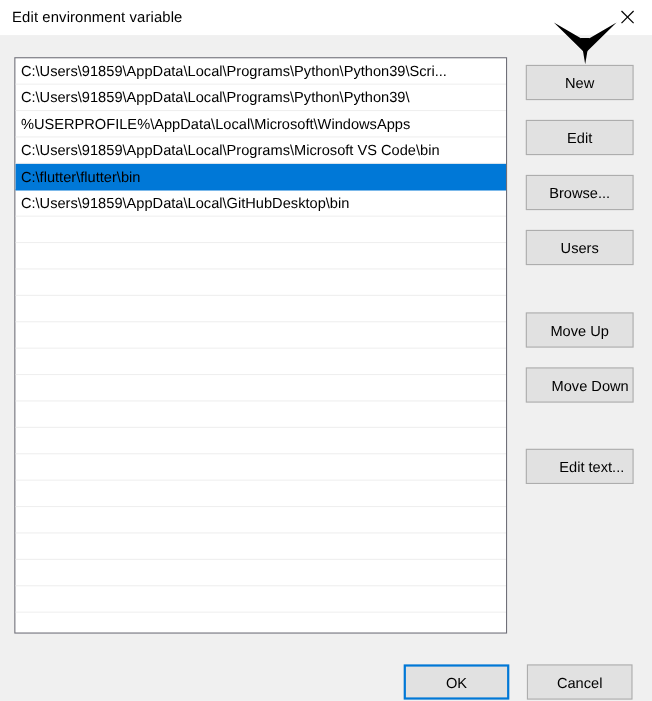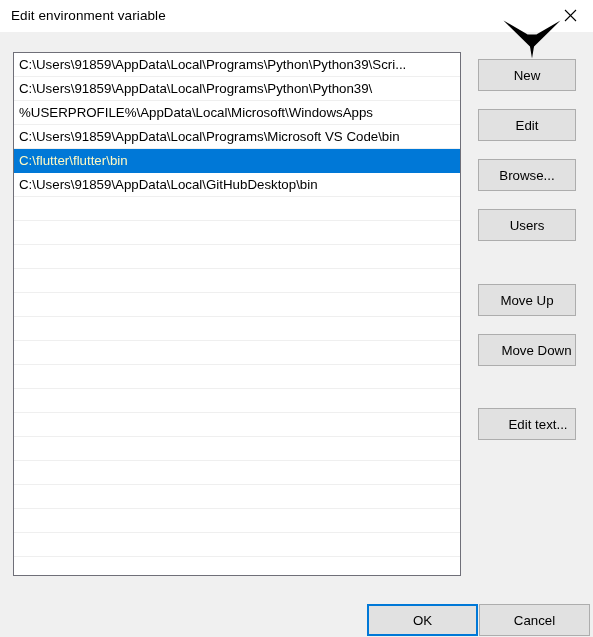--- a/index.html
+++ b/index.html
@@ -78,21 +78,21 @@
     border-bottom: 1px solid #efefef;
     padding: 0 5px;
     font-size: 13.3px;
     white-space: nowrap;
     overflow: hidden;
     color: #000000;
     cursor: default;
   }
   .list-row.selected {
     background: #0078d7;
-    color: #fef9c3;
+    color: #000000;
     border-bottom-color: #0078d7;
   }
   .list-row.empty { border-bottom: 1px solid #efefef; }
 
   
   .side-button {
     position: absolute;
     left: 478px;
     width: 98px;
     height: 32px;
@@ -112,21 +112,21 @@
   #btn-edit       { top: 77px; }
   #btn-browse     { top: 127px; }
   #btn-delete     { top: 177px; }
   #btn-move-up    { top: 252px; }
   #btn-move-down  { top: 302px; padding-left: 19px; }
   #btn-edit-text  { top: 376px; padding-left: 22px; }
 
   
   .bottom-button {
     position: absolute;
-    width: 111px;
+    width: 96px;
     height: 32px;
     background: #e1e1e1;
     border: 1px solid #adadad;
     box-sizing: border-box;
     font-family: "Liberation Sans", sans-serif;
     font-size: 13.3px;
     color: #000000;
     display: flex;
     align-items: center;
     justify-content: center;

